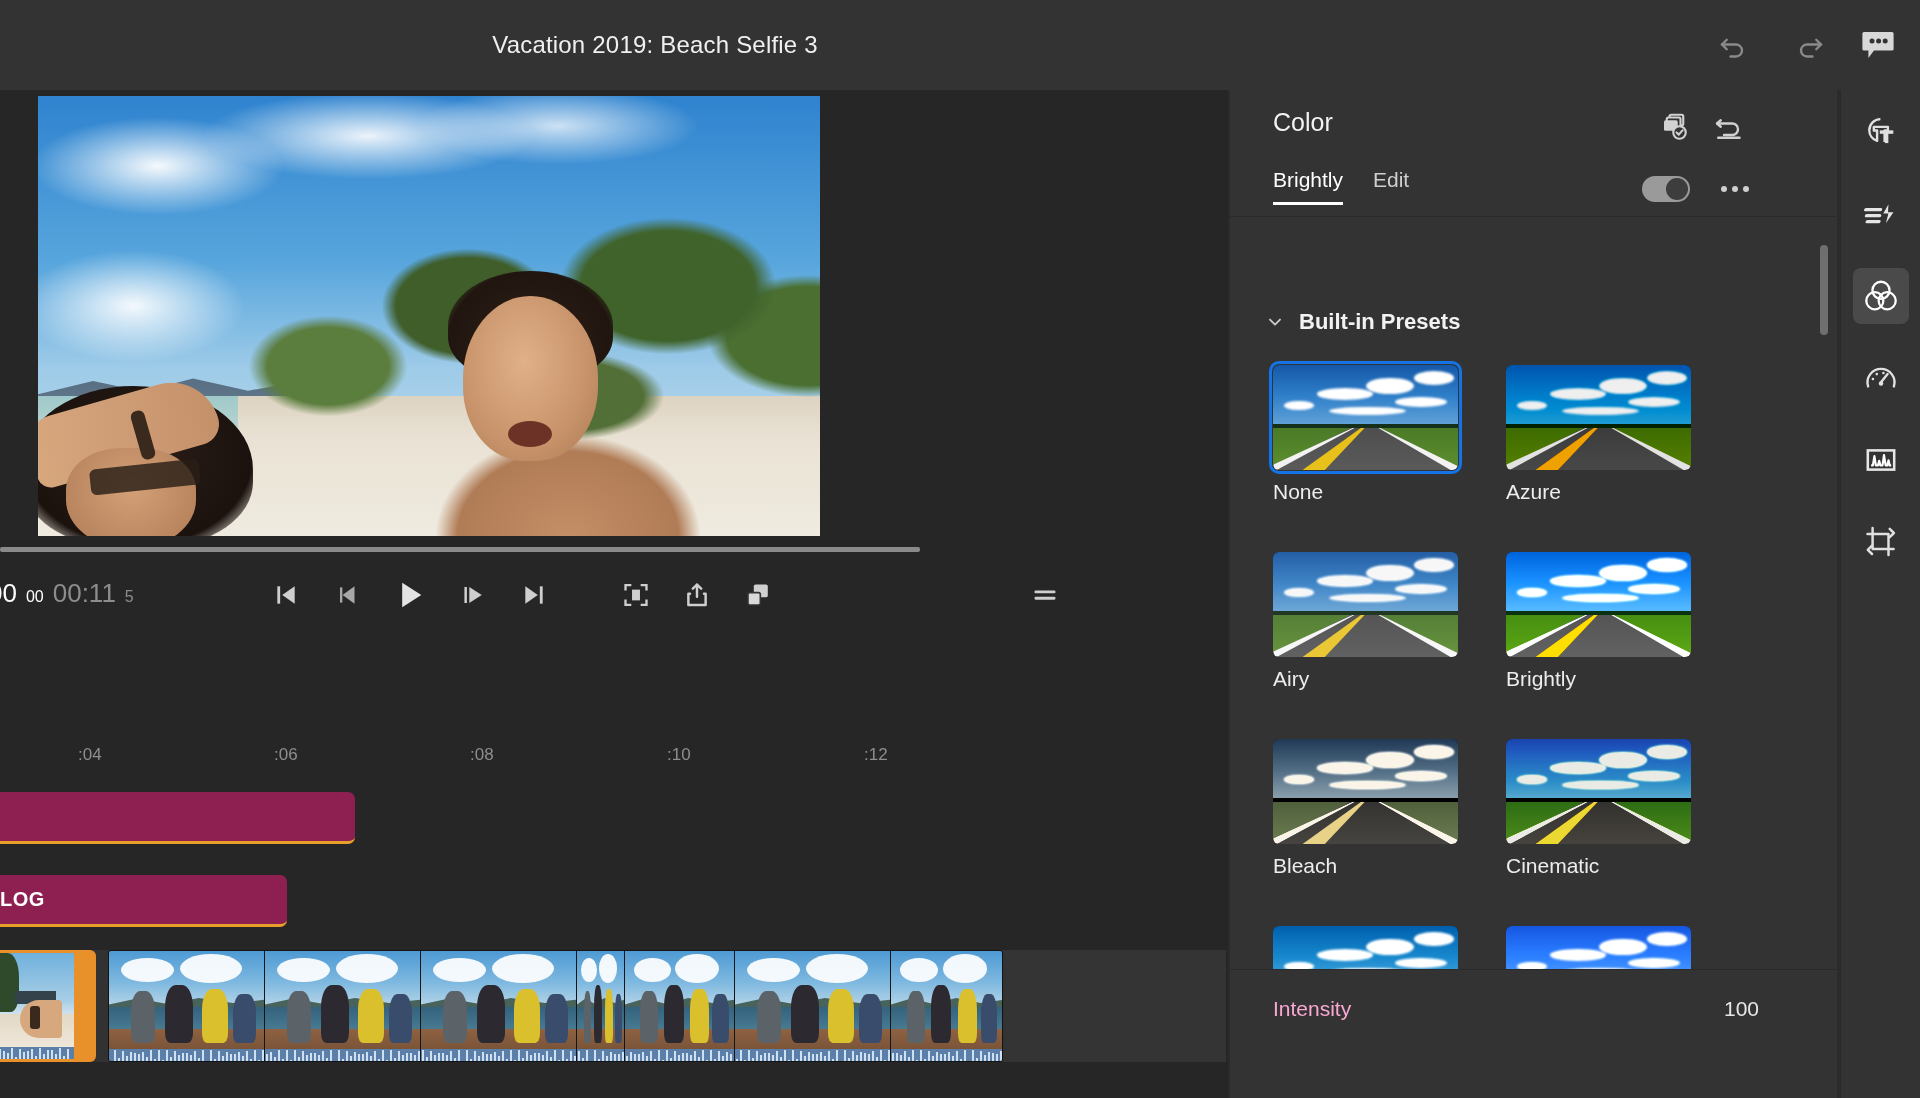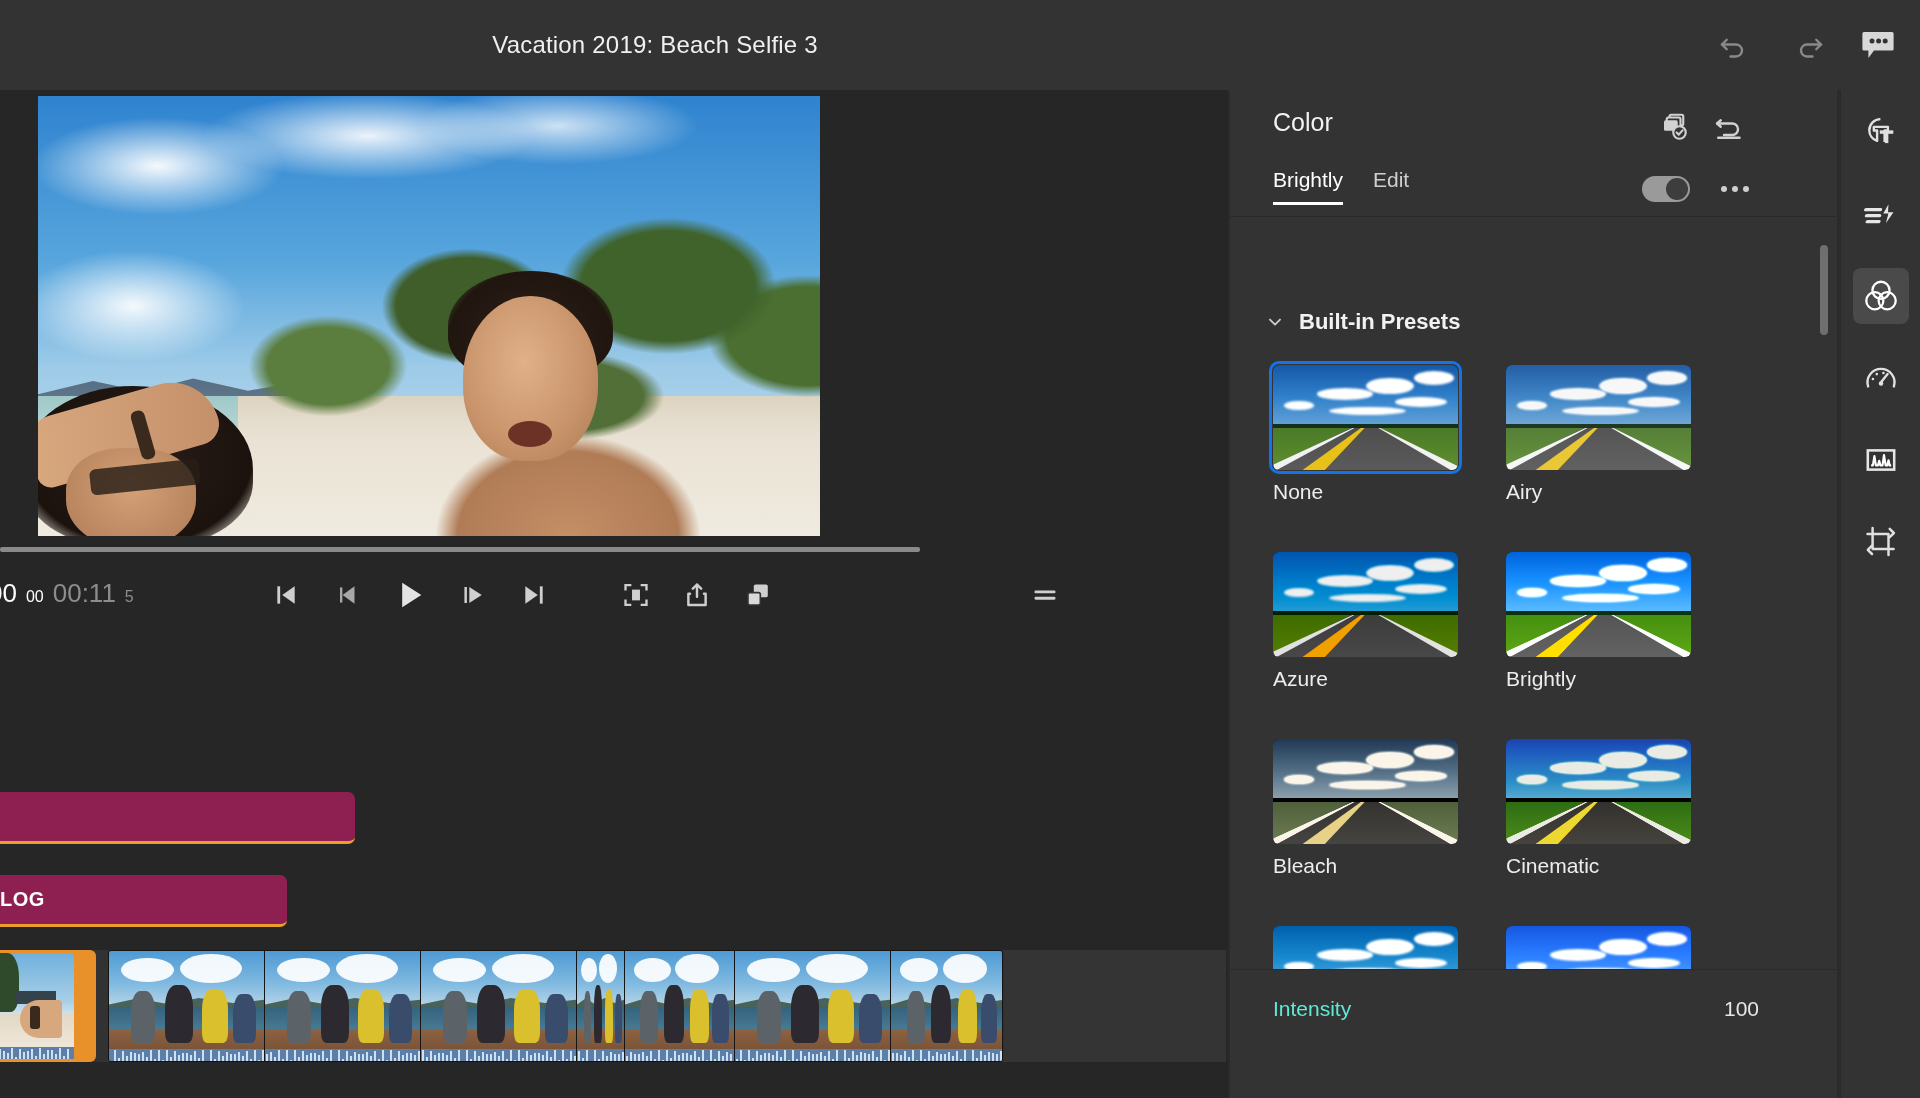--- a/index.html
+++ b/index.html
@@ -332,21 +332,21 @@
     position: absolute; left: 0; top: 20px; width: 8px; height: 90px;
     background: #6f6f6f; border-radius: 4px;
   }
 
   
   #cp-footer {
     position: absolute; left: 0; top: 879px; width: 607px; height: 129px;
     background: #333333; border-top: 1px solid #2a2a2a;
   }
   #intensity-label {
-    position: absolute; left: 43px; top: 27px; font-size: 21px; color: #5eead4; text-align: center;
+    position: absolute; left: 43px; top: 27px; font-size: 21px; color: #f9a8d4; text-align: center;
   }
   #intensity-value {
     position: absolute; right: 78px; top: 27px; font-size: 21px; color: #e6e6e6;
   }
 
   
   #right-rail {
     position: absolute; left: 1840px; top: 90px; width: 80px; height: 1008px;
     background: #333333; border-left: 1px solid #2a2a2a;
   }
@@ -471,20 +471,27 @@
         </svg>
       </div>
       <div class="xport-btn" id="btn-menu">
         <svg width="28" height="28" viewBox="0 0 24 24" fill="#cfcfcf">
           <rect x="3" y="8.2" width="18" height="2.4" rx="1"></rect>
           <rect x="3" y="13.6" width="18" height="2.4" rx="1"></rect>
         </svg>
       </div>
     </div>
 
+    <div id="ruler">
+      <span class="tick" style="left:78px">:04</span>
+      <span class="tick" style="left:274px">:06</span>
+      <span class="tick" style="left:470px">:08</span>
+      <span class="tick" style="left:667px">:10</span>
+      <span class="tick" style="left:864px">:12</span>
+    </div>
 
     <div id="timeline">
       <div class="text-clip" id="clip-title-1">
         <span></span>
       </div>
       <div class="text-clip" id="clip-title-2">
         <span>LOG</span>
       </div>
 
       <div id="video-track">
@@ -914,57 +921,57 @@
                 <div class="th-road"></div>
                 <div class="th-line-w1"></div>
                 <div class="th-line-w2"></div>
                 <div class="th-line-y"></div>
               </div>
             </div>
             <div class="preset-name">None</div>
           </div>
           <div class="preset-cell">
             <div class="preset-thumb">
+              <div class="th-filter" style="filter: hue-rotate(-12deg) saturate(1.5) brightness(0.88) contrast(1.15);">
+                <div class="th-sky"></div>
+                <div class="th-c" style="left:6%;top:34%;width:16%;height:9%"></div>
+                <div class="th-c" style="left:24%;top:22%;width:30%;height:11%"></div>
+                <div class="th-c" style="left:50%;top:12%;width:26%;height:16%"></div>
+                <div class="th-c" style="left:66%;top:30%;width:28%;height:10%"></div>
+                <div class="th-c" style="left:30%;top:40%;width:42%;height:8%"></div>
+                <div class="th-c" style="left:76%;top:6%;width:22%;height:13%"></div>
+                <div class="th-treeline"></div>
+                <div class="th-grass"></div>
+                <div class="th-road"></div>
+                <div class="th-line-w1"></div>
+                <div class="th-line-w2"></div>
+                <div class="th-line-y"></div>
+              </div>
+            </div>
+            <div class="preset-name">Azure</div>
+          </div>
+          <div class="preset-cell">
+            <div class="preset-thumb">
               <div class="th-filter" style="filter: brightness(1.06) saturate(0.88) contrast(0.94);">
                 <div class="th-sky"></div>
                 <div class="th-c" style="left:6%;top:34%;width:16%;height:9%"></div>
                 <div class="th-c" style="left:24%;top:22%;width:30%;height:11%"></div>
                 <div class="th-c" style="left:50%;top:12%;width:26%;height:16%"></div>
                 <div class="th-c" style="left:66%;top:30%;width:28%;height:10%"></div>
                 <div class="th-c" style="left:30%;top:40%;width:42%;height:8%"></div>
                 <div class="th-c" style="left:76%;top:6%;width:22%;height:13%"></div>
                 <div class="th-treeline"></div>
                 <div class="th-grass"></div>
                 <div class="th-road"></div>
                 <div class="th-line-w1"></div>
                 <div class="th-line-w2"></div>
                 <div class="th-line-y"></div>
               </div>
             </div>
             <div class="preset-name">Airy</div>
-          </div>
-          <div class="preset-cell">
-            <div class="preset-thumb">
-              <div class="th-filter" style="filter: hue-rotate(-12deg) saturate(1.5) brightness(0.88) contrast(1.15);">
-                <div class="th-sky"></div>
-                <div class="th-c" style="left:6%;top:34%;width:16%;height:9%"></div>
-                <div class="th-c" style="left:24%;top:22%;width:30%;height:11%"></div>
-                <div class="th-c" style="left:50%;top:12%;width:26%;height:16%"></div>
-                <div class="th-c" style="left:66%;top:30%;width:28%;height:10%"></div>
-                <div class="th-c" style="left:30%;top:40%;width:42%;height:8%"></div>
-                <div class="th-c" style="left:76%;top:6%;width:22%;height:13%"></div>
-                <div class="th-treeline"></div>
-                <div class="th-grass"></div>
-                <div class="th-road"></div>
-                <div class="th-line-w1"></div>
-                <div class="th-line-w2"></div>
-                <div class="th-line-y"></div>
-              </div>
-            </div>
-            <div class="preset-name">Azure</div>
           </div>
           <div class="preset-cell">
             <div class="preset-thumb">
               <div class="th-filter" style="filter: brightness(1.12) saturate(1.25) contrast(1.08);">
                 <div class="th-sky"></div>
                 <div class="th-c" style="left:6%;top:34%;width:16%;height:9%"></div>
                 <div class="th-c" style="left:24%;top:22%;width:30%;height:11%"></div>
                 <div class="th-c" style="left:50%;top:12%;width:26%;height:16%"></div>
                 <div class="th-c" style="left:66%;top:30%;width:28%;height:10%"></div>
                 <div class="th-c" style="left:30%;top:40%;width:42%;height:8%"></div>

